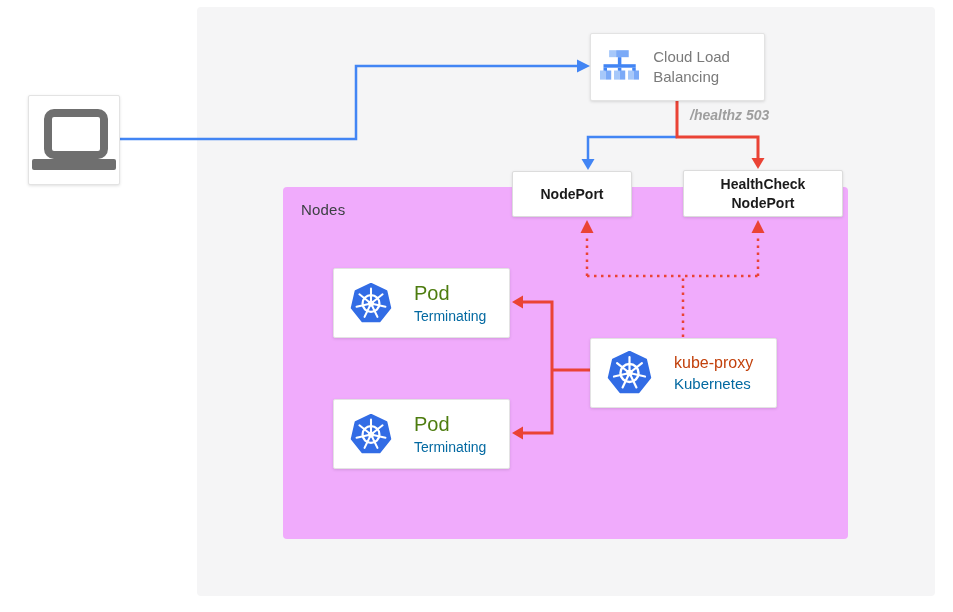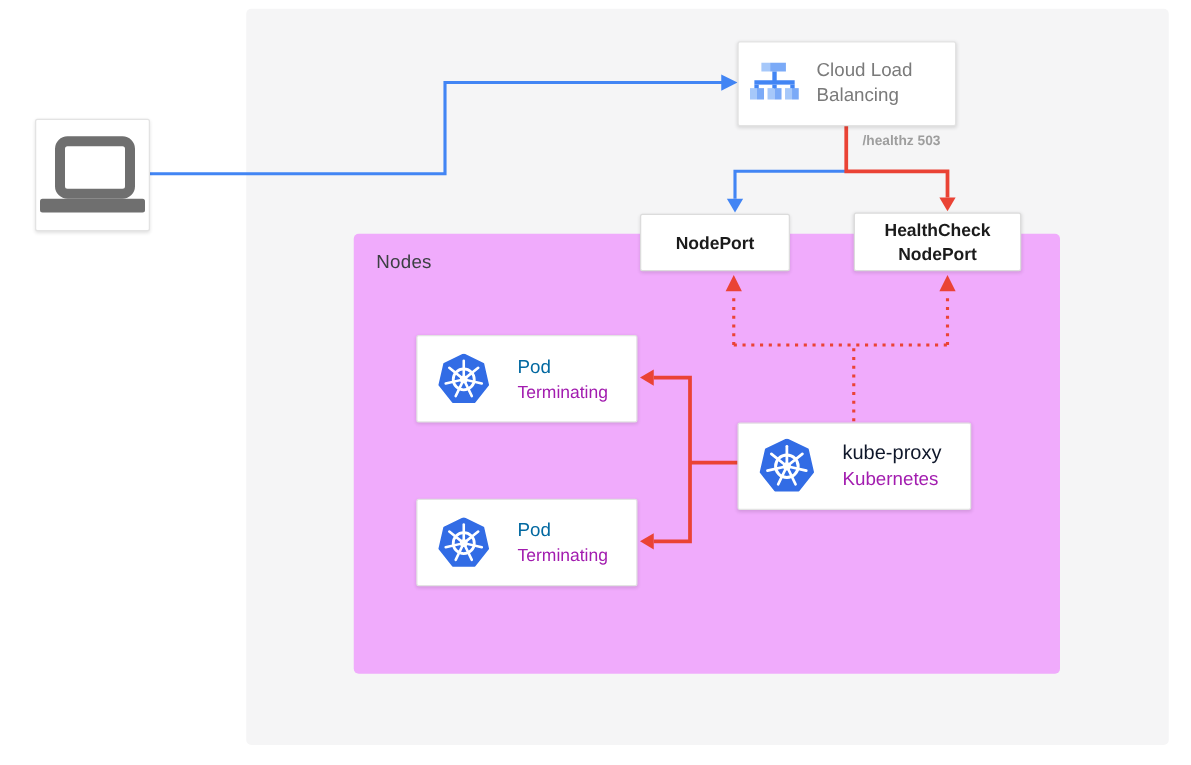--- a/index.html
+++ b/index.html
@@ -27,34 +27,34 @@
   }
   .client-box{left:28px;top:95px;width:92px;height:90px;justify-content:center;}
   .clb-box{left:590px;top:33px;width:175px;height:68px;padding-left:9px;}
   .clb-label{font-size:15px;color:#7a7a7a;line-height:1.35;margin-left:14px;}
   .port-box{
     justify-content:center;text-align:center;
     font-weight:bold;color:#1b1b1b;font-size:14px;line-height:1.35;
     border-color:#dcdcdc;
   }
   .nodeport-box{left:512px;top:171px;width:120px;height:46px;}
-  .hc-box{left:683px;top:170px;width:134px;height:47px;align-items:center;}
+  .hc-box{left:683px;top:170px;width:160px;height:47px;align-items:center;}
   .hc-label{width:100px;margin:0 auto;}
   .entity-box{padding-left:16px;}
   .pod1-box{left:333px;top:268px;width:177px;height:70px;}
   .pod2-box{left:333px;top:399px;width:177px;height:70px;}
   .kp-box{left:590px;top:338px;width:187px;height:70px;}
   .entity-text{margin-left:22px;}
-  .entity-title{font-size:15px;color:#0369a1;}
-  .entity-sub{font-size:14px;color:#a21caf;margin-top:3px;}
-  .kp-box .entity-title{font-size:16px;color:#0f172a;}
+  .entity-title{font-size:20px;color:#4d7c0f;}
+  .entity-sub{font-size:14px;color:#0369a1;margin-top:3px;}
+  .kp-box .entity-title{font-size:16px;color:#c2410c;}
   .kp-box .entity-sub{font-size:15px;}
   .healthz-label{
     position:absolute;left:690px;top:107px;width:82px;
-    font-size:11px;font-weight:bold;color:#9e9e9e;white-space:nowrap;
+    font-size:14px;font-weight:bold;color:#9e9e9e;white-space:nowrap;font-style:italic;
   }
 </style>
 </head>
 <body>
 
 <div class="stage">
 
   <div class="canvas-bg"></div>
 
   <div class="nodes-group">

